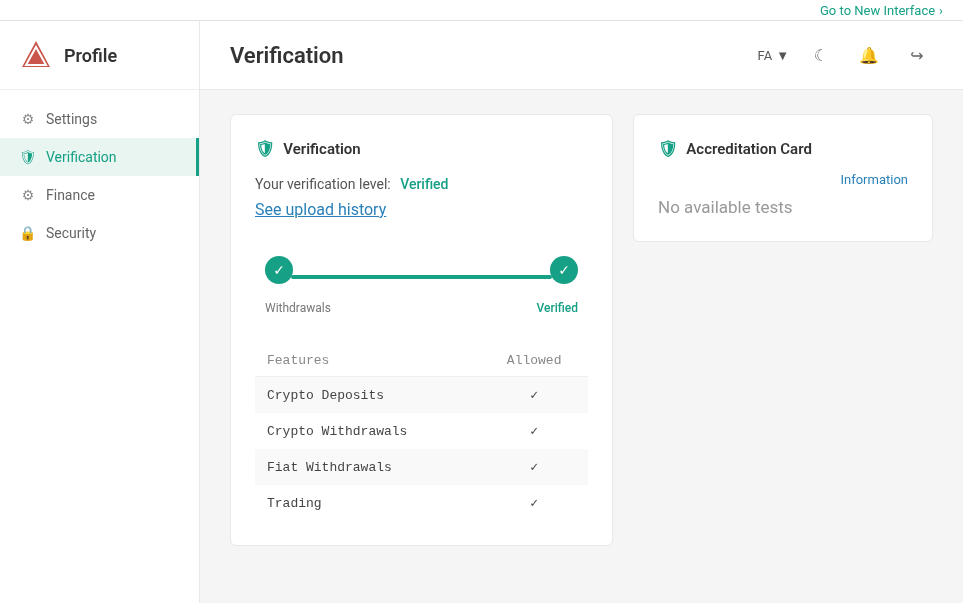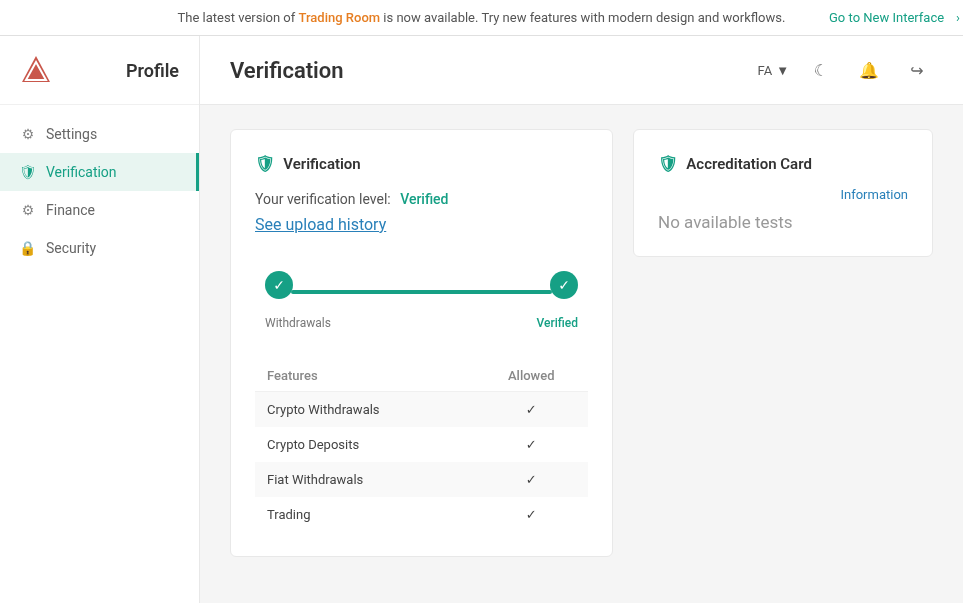--- a/index.html
+++ b/index.html
@@ -15,27 +15,27 @@
       justify-content: center;
       font-size: 13px;
       color: #555;
       position: relative;
       flex-shrink: 0;
     }
     .top-banner .banner-text { text-align: center; }
     .top-banner .banner-text .highlight { color: #e67e22; font-weight: 500; }
     .top-banner .go-new {
       position: absolute;
-      right: 3px;
+      right: 20px;
       color: #16a085;
       font-size: 13px;
       cursor: pointer;
       display: flex;
       align-items: center;
-      gap: 12px;
+      gap: 4px;
     }
 
     
     .main-layout {
       display: flex;
       flex: 1;
       overflow: hidden;
     }
 
     
@@ -46,21 +46,20 @@
       display: flex;
       flex-direction: column;
       flex-shrink: 0;
     }
     .sidebar-header {
       display: flex;
       align-items: center;
       gap: 12px;
       padding: 18px 20px;
       border-bottom: 1px solid #f0f0f0;
-      justify-content: space-between;
     }
     .logo-icon {
       width: 32px;
       height: 32px;
     }
     .sidebar-title {
       font-size: 18px;
       font-weight: 600;
       color: #333;
     }
@@ -218,20 +217,21 @@
       font-size: 12px;
       color: #777;
     }
     .progress-labels .label-verified { color: #16a085; font-weight: 500; }
 
     
     .features-table {
       width: 100%;
       border-collapse: collapse;
       margin-top: 10px;
+      font-family: Liberation Mono, monospace;
     }
     .features-table th {
       text-align: left;
       font-size: 13px;
       font-weight: 500;
       color: #888;
       padding: 8px 12px;
       border-bottom: 1px solid #f0f0f0;
     }
     .features-table th.col-allowed { text-align: center; }
@@ -263,23 +263,20 @@
     }
     .no-tests {
       font-size: 17px;
       color: #999;
     }
   </style>
 </head>
 <body>
 
 <div class="top-banner">
-  <div class="banner-text">
-    The latest version of <span class="highlight">Trading Room</span> is now available. Try new features with modern design and workflows.
-  </div>
   <div class="go-new">
     <span>Go to New Interface</span>
     <span>›</span>
   </div>
 </div>
 
 <div class="main-layout">
 
   <div class="sidebar">
     <div class="sidebar-header">
@@ -365,25 +362,25 @@
         
         <table class="features-table">
           <thead>
             <tr>
               <th>Features</th>
               <th class="col-allowed">Allowed</th>
             </tr>
           </thead>
           <tbody id="features-tbody">
           <tr>
-                <td>Crypto Withdrawals</td>
+                <td>Crypto Deposits</td>
                 <td class="check-cell">✓</td>
               </tr>
               <tr>
-                <td>Crypto Deposits</td>
+                <td>Crypto Withdrawals</td>
                 <td class="check-cell">✓</td>
               </tr>
               <tr>
                 <td>Fiat Withdrawals</td>
                 <td class="check-cell">✓</td>
               </tr>
               <tr>
                 <td>Trading</td>
                 <td class="check-cell">✓</td>
               </tr>

